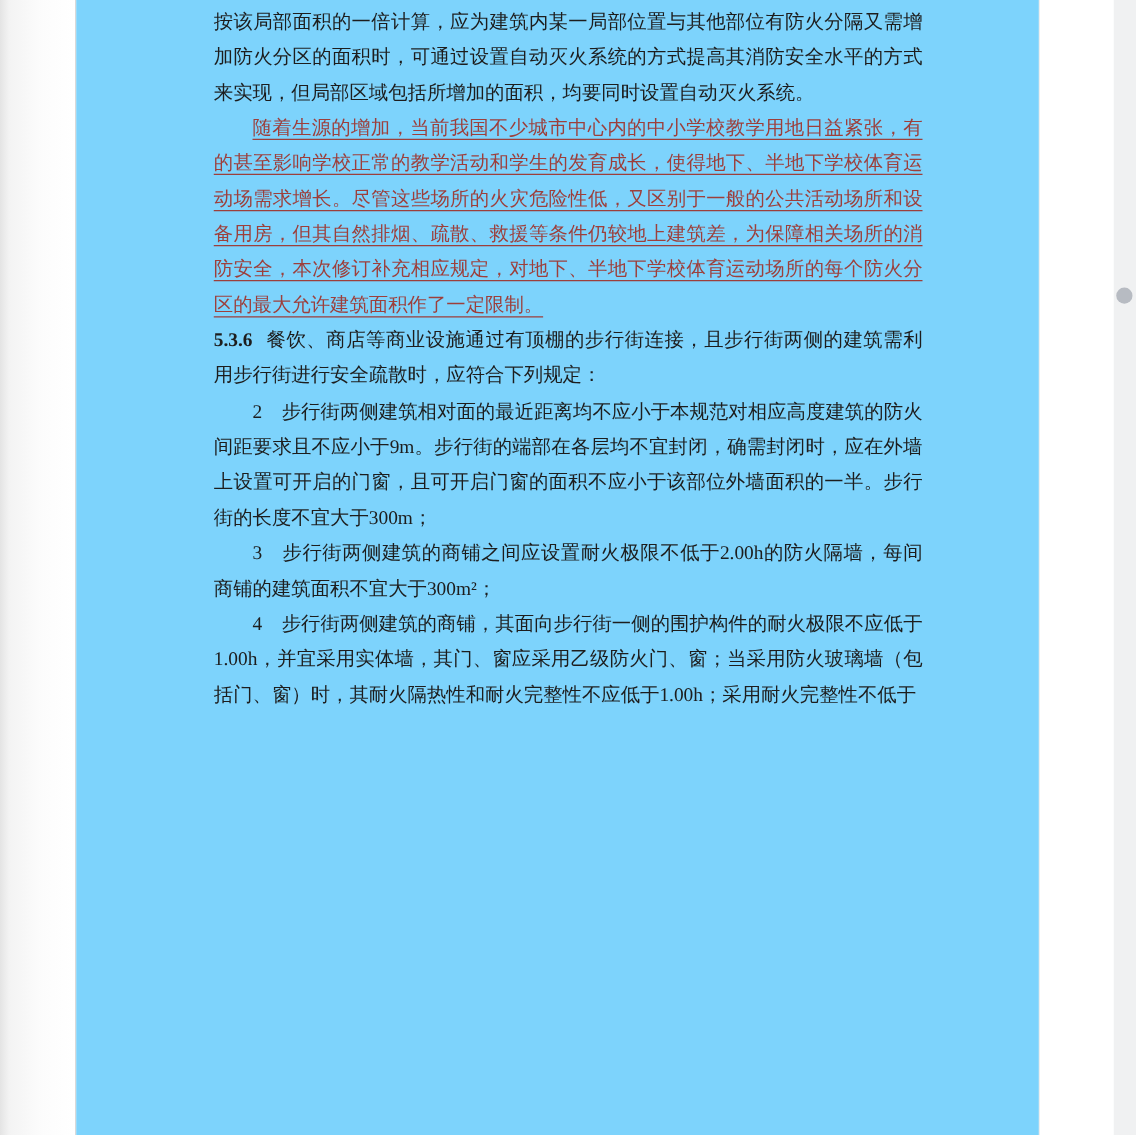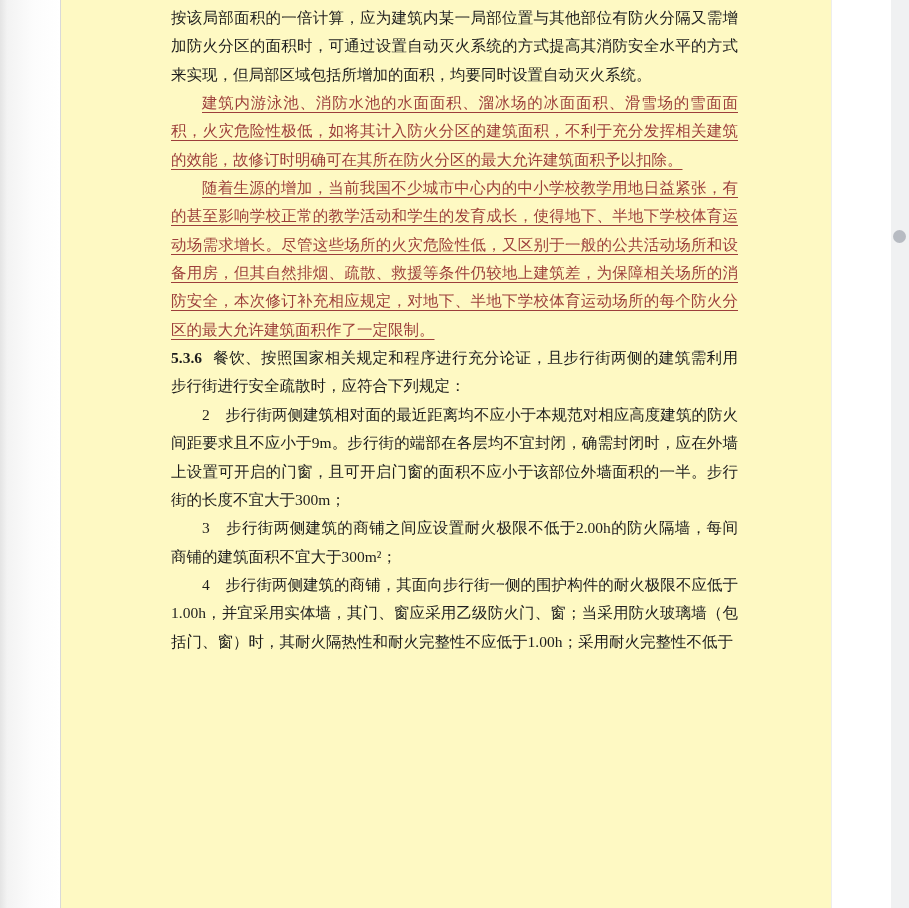--- a/index.html
+++ b/index.html
@@ -22,21 +22,21 @@
     left: 0; top: 0;
     width: 60px; height: 908px;
     background: linear-gradient(to right, #e4e4e4 0, #f3f3f3 12%, #fcfcfc 55%, #ffffff 100%);
     border-right: 1px solid #d9d9d9;
   }
   
   .page {
     position: absolute;
     left: 61px; top: 0;
     width: 770px; height: 908px;
-    background: #fef9c3;
+    background: #7dd3fc;
     border-right: 1px solid #ededed;
   }
   .text-block {
     position: absolute;
     left: 110px; top: 4px;
     width: 567px;
     font-family: "Liberation Serif", "DejaVu Serif", serif;
     font-size: 15.5px;
     line-height: 28.35px;
     color: #1d1d1d;
@@ -78,27 +78,26 @@
 
 <div class="viewport">
 
   <div class="gutter-left"></div>
 
   <div class="page">
     <div class="text-block">
 
       <p>按该局部面积的一倍计算，应为建筑内某一局部位置与其他部位有防火分隔又需增加防火分区的面积时，可通过设置自动灭火系统的方式提高其消防安全水平的方式来实现，但局部区域包括所增加的面积，均要同时设置自动灭火系统。</p>
 
-      <p class="ind revision">建筑内游泳池、消防水池的水面面积、溜冰场的冰面面积、滑雪场的雪面面积，火灾危险性极低，如将其计入防火分区的建筑面积，不利于充分发挥相关建筑的效能，故修订时明确可在其所在防火分区的最大允许建筑面积予以扣除。</p>
 
       <p class="ind revision">随着生源的增加，当前我国不少城市中心内的中小学校教学用地日益紧张，有的甚至影响学校正常的教学活动和学生的发育成长，使得地下、半地下学校体育运动场需求增长。尽管这些场所的火灾危险性低，又区别于一般的公共活动场所和设备用房，但其自然排烟、疏散、救援等条件仍较地上建筑差，为保障相关场所的消防安全，本次修订补充相应规定，对地下、半地下学校体育运动场所的每个防火分区的最大允许建筑面积作了一定限制。</p>
 
 
 
-      <p><span class="clause-num">5.3.6</span><span>餐饮、按照国家相关规定和程序进行充分论证，且步行街两侧的建筑需利用步行街进行安全疏散时，应符合下列规定：</span></p>
+      <p><span class="clause-num">5.3.6</span><span>餐饮、商店等商业设施通过有顶棚的步行街连接，且步行街两侧的建筑需利用步行街进行安全疏散时，应符合下列规定：</span></p>
 
 
       <p class="ind">2　步行街两侧建筑相对面的最近距离均不应小于本规范对相应高度建筑的防火间距要求且不应小于9m。步行街的端部在各层均不宜封闭，确需封闭时，应在外墙上设置可开启的门窗，且可开启门窗的面积不应小于该部位外墙面积的一半。步行街的长度不宜大于300m；</p>
 
       <p class="ind">3　步行街两侧建筑的商铺之间应设置耐火极限不低于2.00h的防火隔墙，每间商铺的建筑面积不宜大于300m²；</p>
 
       <p class="ind">4　步行街两侧建筑的商铺，其面向步行街一侧的围护构件的耐火极限不应低于1.00h，并宜采用实体墙，其门、窗应采用乙级防火门、窗；当采用防火玻璃墙（包括门、窗）时，其耐火隔热性和耐火完整性不应低于1.00h；采用耐火完整性不低于</p>
 
     </div>
   </div>

